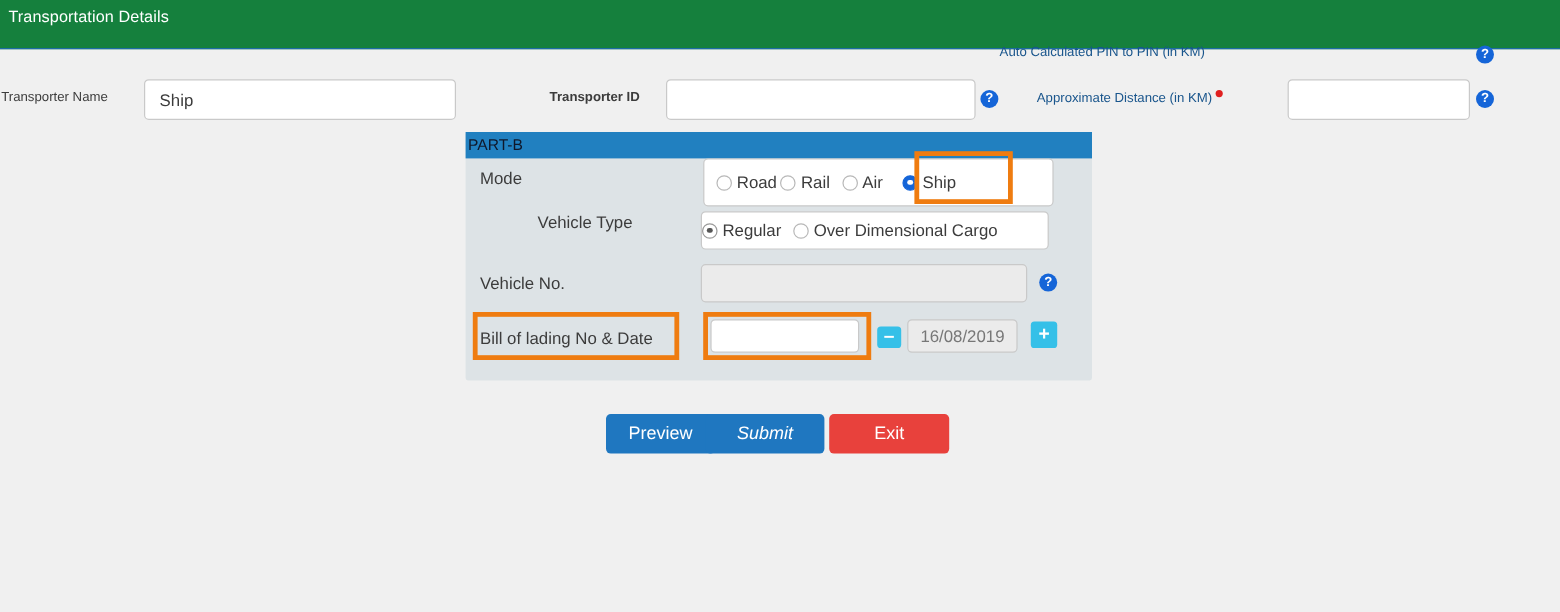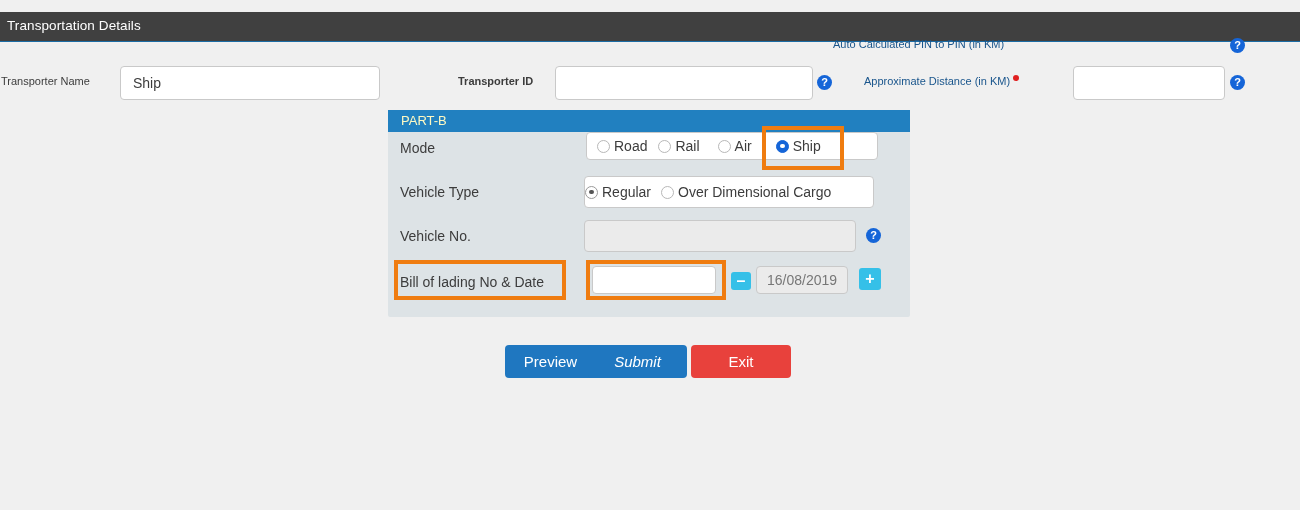--- a/index.html
+++ b/index.html
@@ -13,24 +13,24 @@
     font-family: "Liberation Sans", sans-serif;
     font-size: 14px;
     color: #333333;
     overflow: hidden;
     position: relative;
   }
 
   
   #title-bar {
     position: absolute;
-    left: 0; top: 12px;
+    left: 0; top: 0;
     width: 1300px;
-    height: 30px;
-    background: #404040;
+    height: 41px;
+    background: #15803d;
     border-bottom: 1px solid #1c6ca4;
     box-sizing: border-box;
   }
   #title-bar .title-text {
     position: absolute;
     left: 7px;
     top: 6px;
     font-size: 13.5px;
     color: #ffffff;
     letter-spacing: .1px;
@@ -110,23 +110,23 @@
     position: absolute;
     left: 388px;
     top: 110px;
     width: 522px;
     background: #dde3e6;
     border-radius: 2px;
   }
   #partb-header {
     height: 22px;
     background: #2180c0;
-    color: #fef9c3;
+    color: #0f172a;
     font-size: 13px;
-    padding: 3px 0 0 13px;
+    padding: 3px 0 0 2px;
     box-sizing: border-box;
   }
   #partb-body {
     padding: 14px 0 16px 0;
     position: relative;
     height: 185px;
     box-sizing: border-box;
   }
 
   .row-label {
@@ -253,41 +253,41 @@
 <span class="fld-label blue" id="lbl-approx-distance"><span>Approximate Distance (in KM)</span><span class="req-dot"></span></span>
 <input class="txtbox" id="inp-approx-distance" type="text" value="" style="">
 <span class="help-icon" id="help-approx-distance">?</span>
 
 <div id="partb-panel">
   <div id="partb-header">PART-B</div>
 
   <div id="partb-body">
 
     <span class="row-label" style="top:8px;">Mode</span>
-    <div class="radio-box" style="left:198px; top:0px; width:292px; height:28px; padding-left:10px; gap:11px;">
+    <div class="radio-box" style="left:198px; top:0px; width:292px; height:40px; padding-left:10px; gap:3px;">
       <label class="radio-opt">
         <span class="radio-dot"></span>
         <span>Road</span>
       </label>
       <label class="radio-opt">
         <span class="radio-dot"></span>
         <span>Rail</span>
       </label>
       <label class="radio-opt" style="margin-left:7px;">
         <span class="radio-dot"></span>
         <span>Air</span>
       </label>
       <label class="radio-opt" style="margin-left:13px;">
         <span class="radio-dot checked"></span>
         <span>Ship</span>
       </label>
     </div>
     <div class="hl" style="left:374px; top:-6px; width:82px; height:44px;"></div>
 
-    <span class="row-label" style="top:52px;">Vehicle Type</span>
+    <span class="row-label" style="top:45px;margin-left:48px;">Vehicle Type</span>
     <div class="radio-box" style="left:196px; top:44px; width:290px; height:32px; gap:10px;">
       <label class="radio-opt">
         <span class="radio-dot checked-grey"></span>
         <span>Regular</span>
       </label>
       <label class="radio-opt">
         <span class="radio-dot"></span>
         <span>Over Dimensional Cargo</span>
       </label>
     </div>

